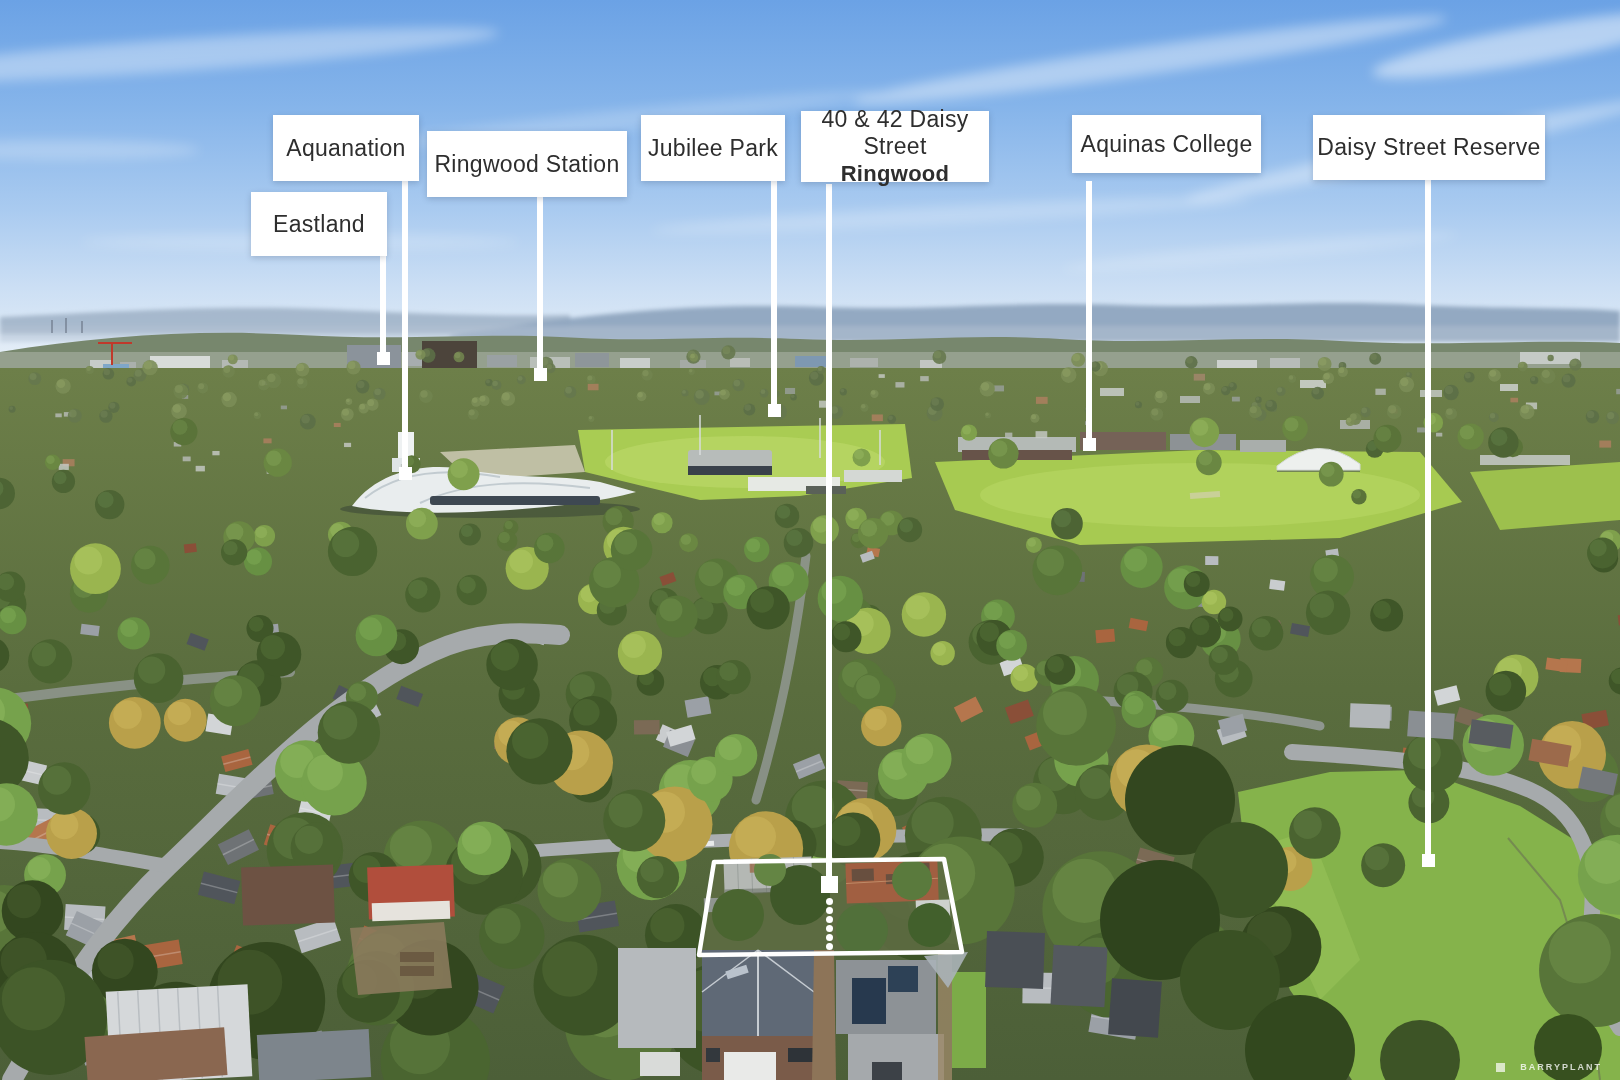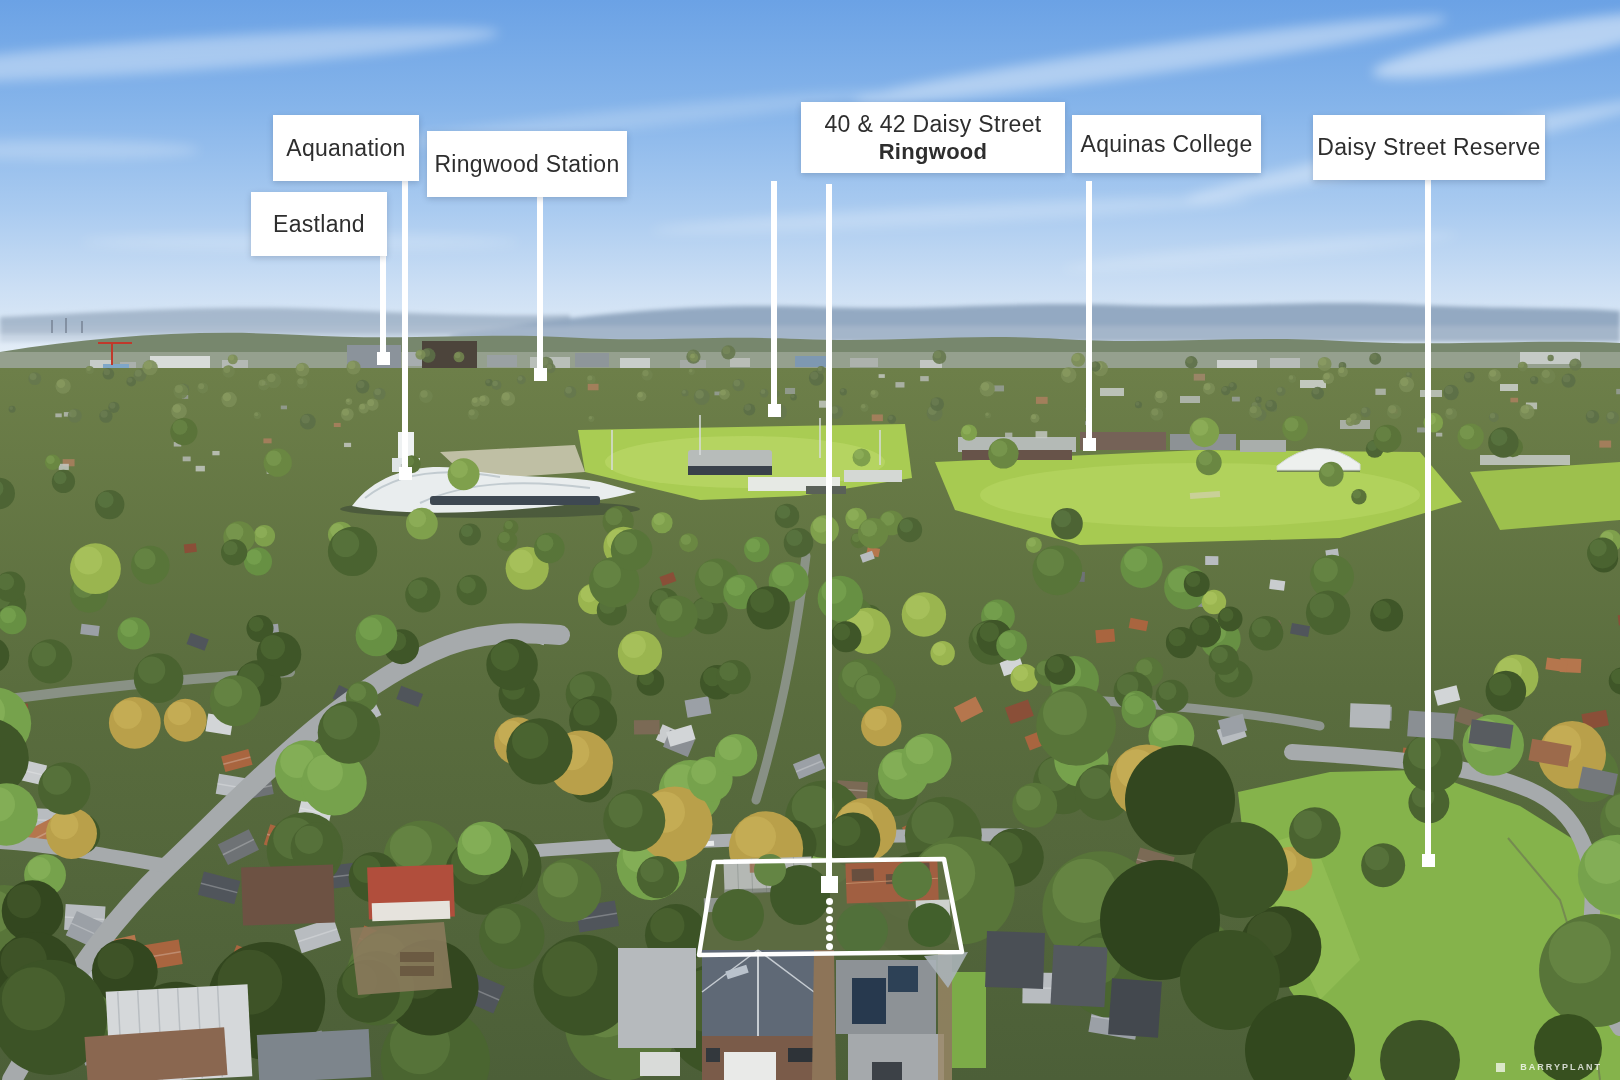--- a/index.html
+++ b/index.html
@@ -1377,21 +1377,24 @@
 
   <div class="callout" style="left:273px;top:115px;width:146px;height:66px">
     <span>Aquanation</span>
   </div>
   <div class="callout" style="left:251px;top:192px;width:136px;height:64px">
     <span>Eastland</span>
   </div>
   <div class="callout" style="left:427px;top:131px;width:200px;height:66px">
     <span>Ringwood Station</span>
   </div>
-  <div class="callout" style="left:801px;top:102px;width:264px;height:71px">
+  <div class="callout" style="left:641px;top:115px;width:144px;height:66px">
+    <span>Jubilee Park</span>
+  </div>
+  <div class="callout" style="left:801px;top:111px;width:188px;height:71px">
     <span>40 &amp; 42 Daisy Street</span>
     <span class="line2">Ringwood</span>
   </div>
   <div class="callout" style="left:1072px;top:115px;width:189px;height:58px">
     <span>Aquinas College</span>
   </div>
   <div class="callout" style="left:1313px;top:115px;width:232px;height:65px">
     <span>Daisy Street Reserve</span>
   </div>
 

